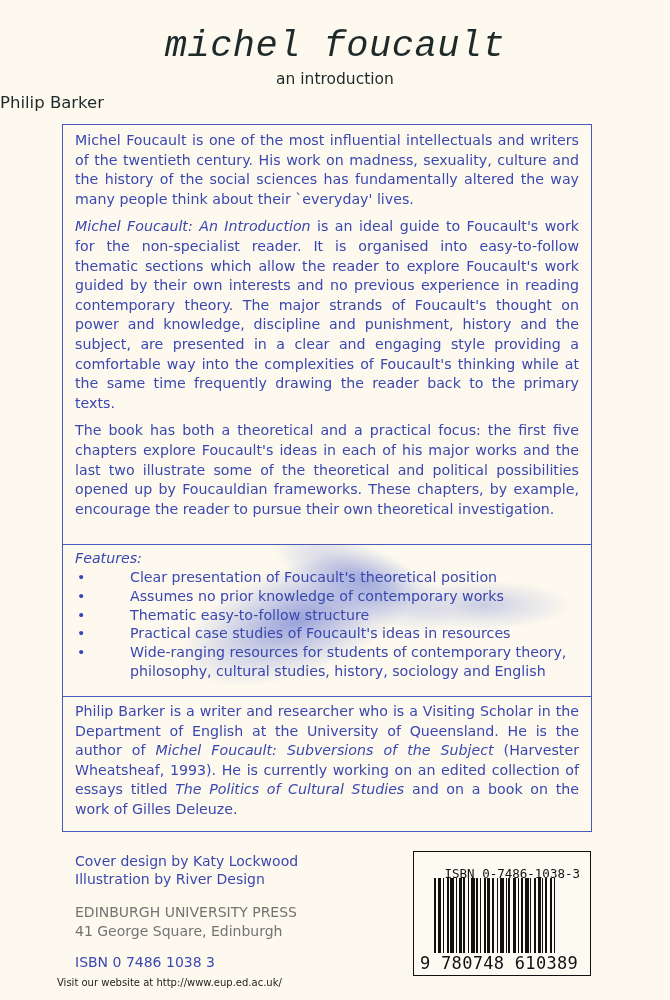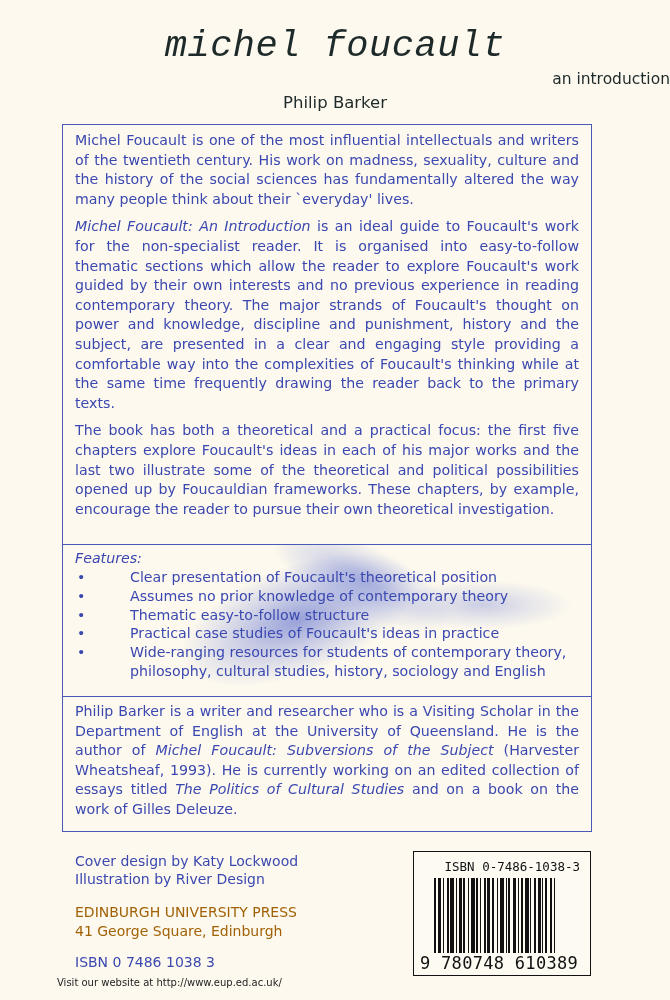--- a/index.html
+++ b/index.html
@@ -7,25 +7,25 @@
       width:670px; height:1000px; position:relative; overflow:hidden;
       background:#fdf9ee;
       font-family:"DejaVu Sans", sans-serif;
     }
     .title {
       position:absolute; left:0; width:670px; top:24px; text-align:center;
       font-family:Liberation Mono, monospace; font-style:italic; font-size:37px;
       color:#1e2a2a; letter-spacing:0.5px; line-height:44px;
     }
     .subtitle {
-      position:absolute; left:0; width:670px; top:70px; text-align:right;
+      position:absolute; left:0; width:670px; top:70px; text-align:center;
       font-size:15.5px; color:#1e2a2a;
     }
     .author {
-      position:absolute; left:0; width:670px; top:93px; text-align:center;
+      position:absolute; left:0; width:670px; top:93px; 
       font-size:16.5px; color:#1e2a2a;
     }
     .box {
       position:absolute; left:62px; top:124px; width:530px; height:708px;
       border:1.5px solid #4a58b8; box-sizing:border-box;
       color:#3a48b0;
       padding-left:16px;
     }
     .section { position:absolute; left:0; width:100%; box-sizing:border-box; padding:0 12px; }
     .sec1 { top:6px; height:413px; }
@@ -40,29 +40,29 @@
     ul { list-style:none; margin:0; padding:0; position:relative; z-index:2; }
     li { position:relative; padding-left:55px; font-size:14.2px; line-height:18.8px; }
     li .bullet { position:absolute; left:2px; top:0; }
     .smudge {
       position:absolute; z-index:1; pointer-events:none;
       background:radial-gradient(ellipse at center, rgba(70,90,200,0.55) 0%, rgba(90,110,210,0.25) 40%, rgba(120,140,220,0) 70%);
     }
     .credits {
       position:absolute; left:75px; top:852px; color:#3a48b0; font-size:14px; line-height:18px;
     }
-    .press { position:absolute; left:75px; top:903px; color:#a16207; font-size:14px; line-height:18.5px; }
+    .press { position:absolute; left:75px; top:903px; color:#737373; font-size:14px; line-height:18.5px; }
     .isbn-text { position:absolute; left:75px; top:954px; color:#3a48b0; font-size:14px; }
     .website { position:absolute; left:57px; top:977px; color:#222; font-size:10px; }
     .barcode-box {
       position:absolute; left:413px; top:851px; width:178px; height:125px;
       border:1.5px solid #111; box-sizing:border-box; background:#fdfaf2;
     }
     .barcode-isbn {
-      position:absolute; left:0; width:100%; top:7px; text-align:right; padding-right:10px;
+      position:absolute; left:0; width:100%; top:14px; text-align:right; padding-right:10px;
       box-sizing:border-box; font-family:"DejaVu Sans Mono", monospace; font-size:12.5px; color:#111;
     }
     .bars { position:absolute; left:20px; top:26px; width:146px; height:82px; display:flex; align-items:stretch; }
     .bars span { display:block; background:#111; height:100%; }
     .barcode-num {
       position:absolute; left:4px; bottom:2px; font-family:"DejaVu Sans Mono", monospace;
       font-size:17px; color:#111; background:#fdfaf2; padding:0 2px; letter-spacing:0.3px;
     }
   </style>
 </head>
@@ -79,23 +79,23 @@
     <p>The book has both a theoretical and a practical focus: the first five chapters explore Foucault's ideas in each of his major works and the last two illustrate some of the theoretical and political possibilities opened up by Foucauldian frameworks. These chapters, by example, encourage the reader to pursue their own theoretical investigation.</p>
   </div>
 
   <div class="section sec2">
     <div class="smudge" style="left:110px; top:20px; width:250px; height:110px; transform:rotate(-20deg);"></div>
     <div class="smudge" style="left:200px; top:0px; width:200px; height:70px; transform:rotate(25deg); opacity:0.7;"></div>
     <div class="smudge" style="left:330px; top:35px; width:180px; height:50px; opacity:0.5;"></div>
     <div class="features-label" style="position:relative; z-index:2;">Features:</div>
     <ul>
       <li><span class="bullet">•</span><span>Clear presentation of Foucault's theoretical position</span></li>
-      <li><span class="bullet">•</span><span>Assumes no prior knowledge of contemporary theory</span></li>
+      <li><span class="bullet">•</span><span>Assumes no prior knowledge of contemporary works</span></li>
       <li><span class="bullet">•</span><span>Thematic easy-to-follow structure</span></li>
-      <li><span class="bullet">•</span><span>Practical case studies of Foucault's ideas in practice</span></li>
+      <li><span class="bullet">•</span><span>Practical case studies of Foucault's ideas in resources</span></li>
       <li><span class="bullet">•</span><span>Wide-ranging resources for students of contemporary theory, philosophy, cultural studies, history, sociology and English</span></li>
     </ul>
   </div>
 
   <div class="section sec3">
     <p style="margin-top:5px;"><span>Philip Barker is a writer and researcher who is a Visiting Scholar in the Department of English at the University of Queensland. He is the author of </span><em>Michel Foucault: Subversions of the Subject</em><span> (Harvester Wheatsheaf, 1993). He is currently working on an edited collection of essays titled </span><em>The Politics of Cultural Studies</em><span> and on a book on the work of Gilles Deleuze.</span></p>
   </div>
 </div>
 
 <div class="credits">

